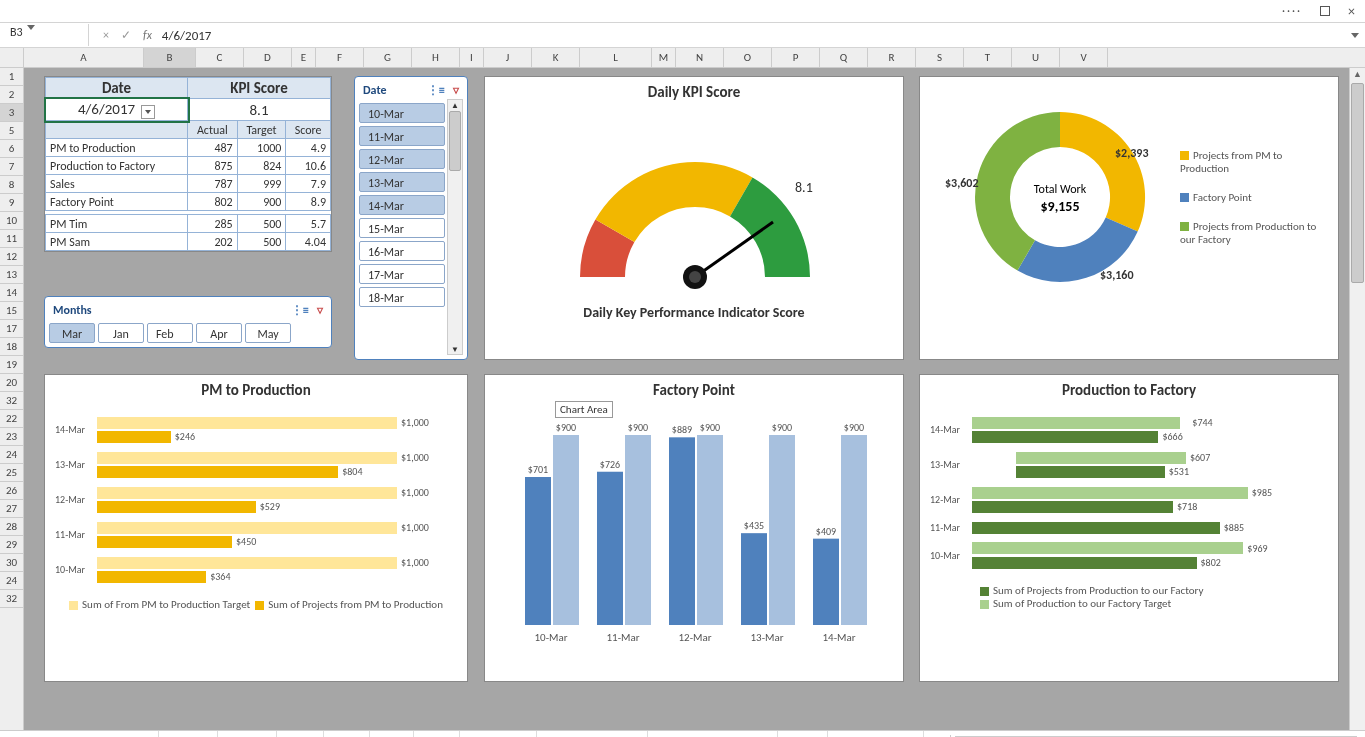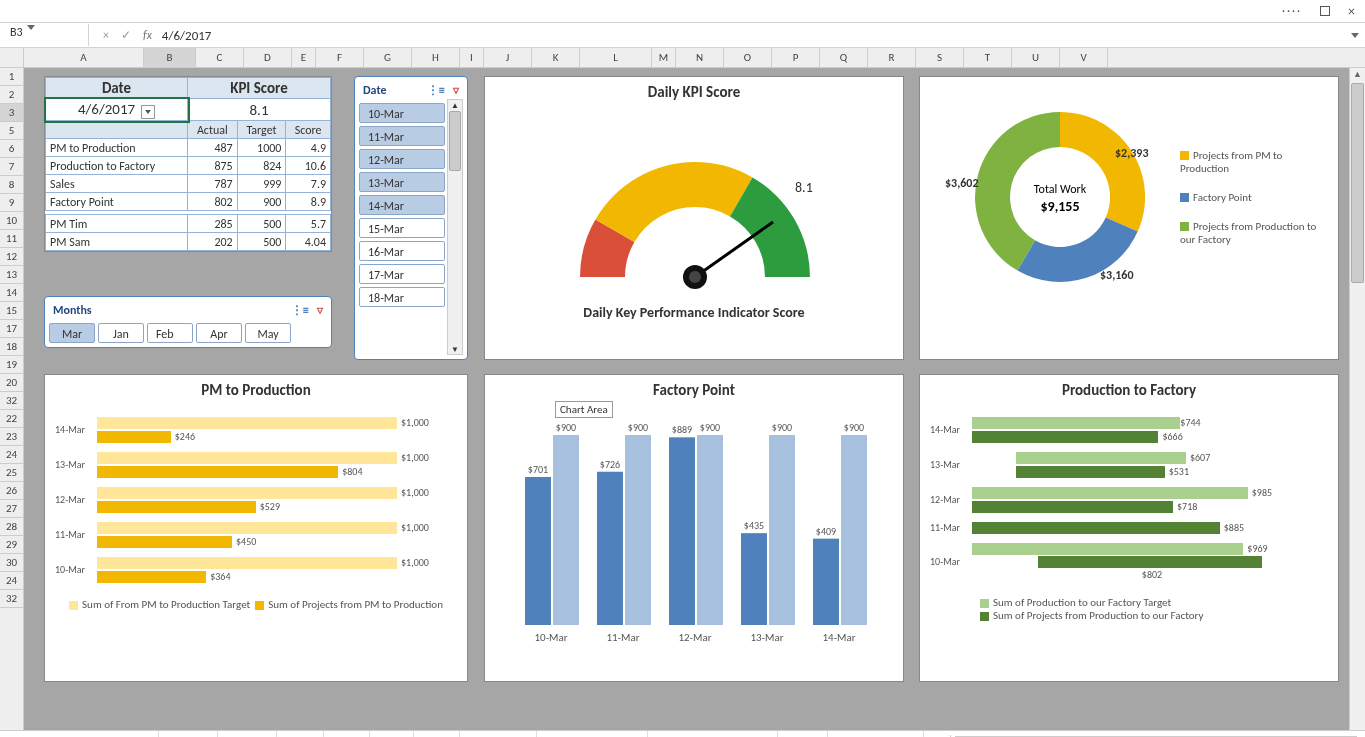--- a/index.html
+++ b/index.html
@@ -401,21 +401,21 @@
     </div>
 
     <div class="card" style="left:895px;top:306px;width:420px;height:308px">
       <div class="title">Production to Factory</div>
       <div id="ptfchart" style="padding:4px 10px">
           <div style="display: flex; align-items: center; margin: 6px 0px; gap: 6px;">
             <div class="chartlbl" style="width: 36px;">14-Mar</div>
             <div style="flex: 1 1 0%;">
               <div style="display: flex; align-items: center; margin: 1px 0px;">
                 <div class="hbar" style="width:208.32px;background:#a9d08e"></div>
-                <span class="chartlbl" style="margin-left:0">$744</span>
+                <span class="chartlbl" style="margin-left:12px">$744</span>
               </div>
               <div style="display: flex; align-items: center; margin: 1px 0px;">
                 <div class="hbar" style="width:186.48000000000002px;background:#548235"></div>
                 <span class="chartlbl" style="margin-left:4px">$666</span>
               </div>
             </div>
           </div>
           <div style="display: flex; align-items: center; margin: 6px 0px; gap: 6px;">
             <div class="chartlbl" style="width: 36px;">13-Mar</div>
             <div style="flex: 1 1 0%; padding-left: 44px;">
@@ -447,34 +447,34 @@
             <div style="flex: 1 1 0%;">
               <div style="display: flex; align-items: center; margin: 1px 0px;">
                 <div class="hbar" style="width:247.8px;background:#548235"></div>
                 <span class="chartlbl" style="margin-left:4px">$885</span>
               </div>
             </div>
           </div>
           <div style="display: flex; align-items: center; margin: 6px 0px; gap: 6px;">
             <div class="chartlbl" style="width: 36px;">10-Mar</div>
             <div style="flex: 1 1 0%;">
-              <div style="display: flex; align-items: flex-end; margin: 1px 0px;">
+              <div style="display: flex; align-items: flex-start; margin: 1px 0px;">
                 <div class="hbar" style="width:271.32px;background:#a9d08e"></div>
                 <span class="chartlbl" style="margin-left:4px">$969</span>
               </div>
-              <div style="display: flex; align-items: center; margin: 1px 0px; flex-direction: column;">
+              <div style="display: flex; align-items: center; margin: 1px 0px;">
                 <div class="hbar" style="width:224.56px;background:#548235"></div>
                 <span class="chartlbl" style="margin-left:4px">$802</span>
               </div>
             </div>
           </div>
         </div>
       <div class="legend" style="padding:4px 0 4px 60px">
+        <div><span class="sq-lg" style="background:#548235"></span><span>Sum of Projects from Production to our Factory</span></div>
         <div><span class="sq-lg" style="background:#a9d08e"></span><span>Sum of Production to our Factory Target</span></div>
-        <div><span class="sq-lg" style="background:#548235"></span><span>Sum of Projects from Production to our Factory</span></div>
       </div>
     </div>
 
     <div style="position:absolute;right:0;top:0;width:16px;height:100%;background:#f0f0f0;border-left:1px solid #ccc">
       <div style="height:14px;text-align:center;font-size:9px;color:#666">▲</div>
       <div class="thumb" style="height:200px;margin:1px"></div>
     </div>
   </div>
 </div>
 

